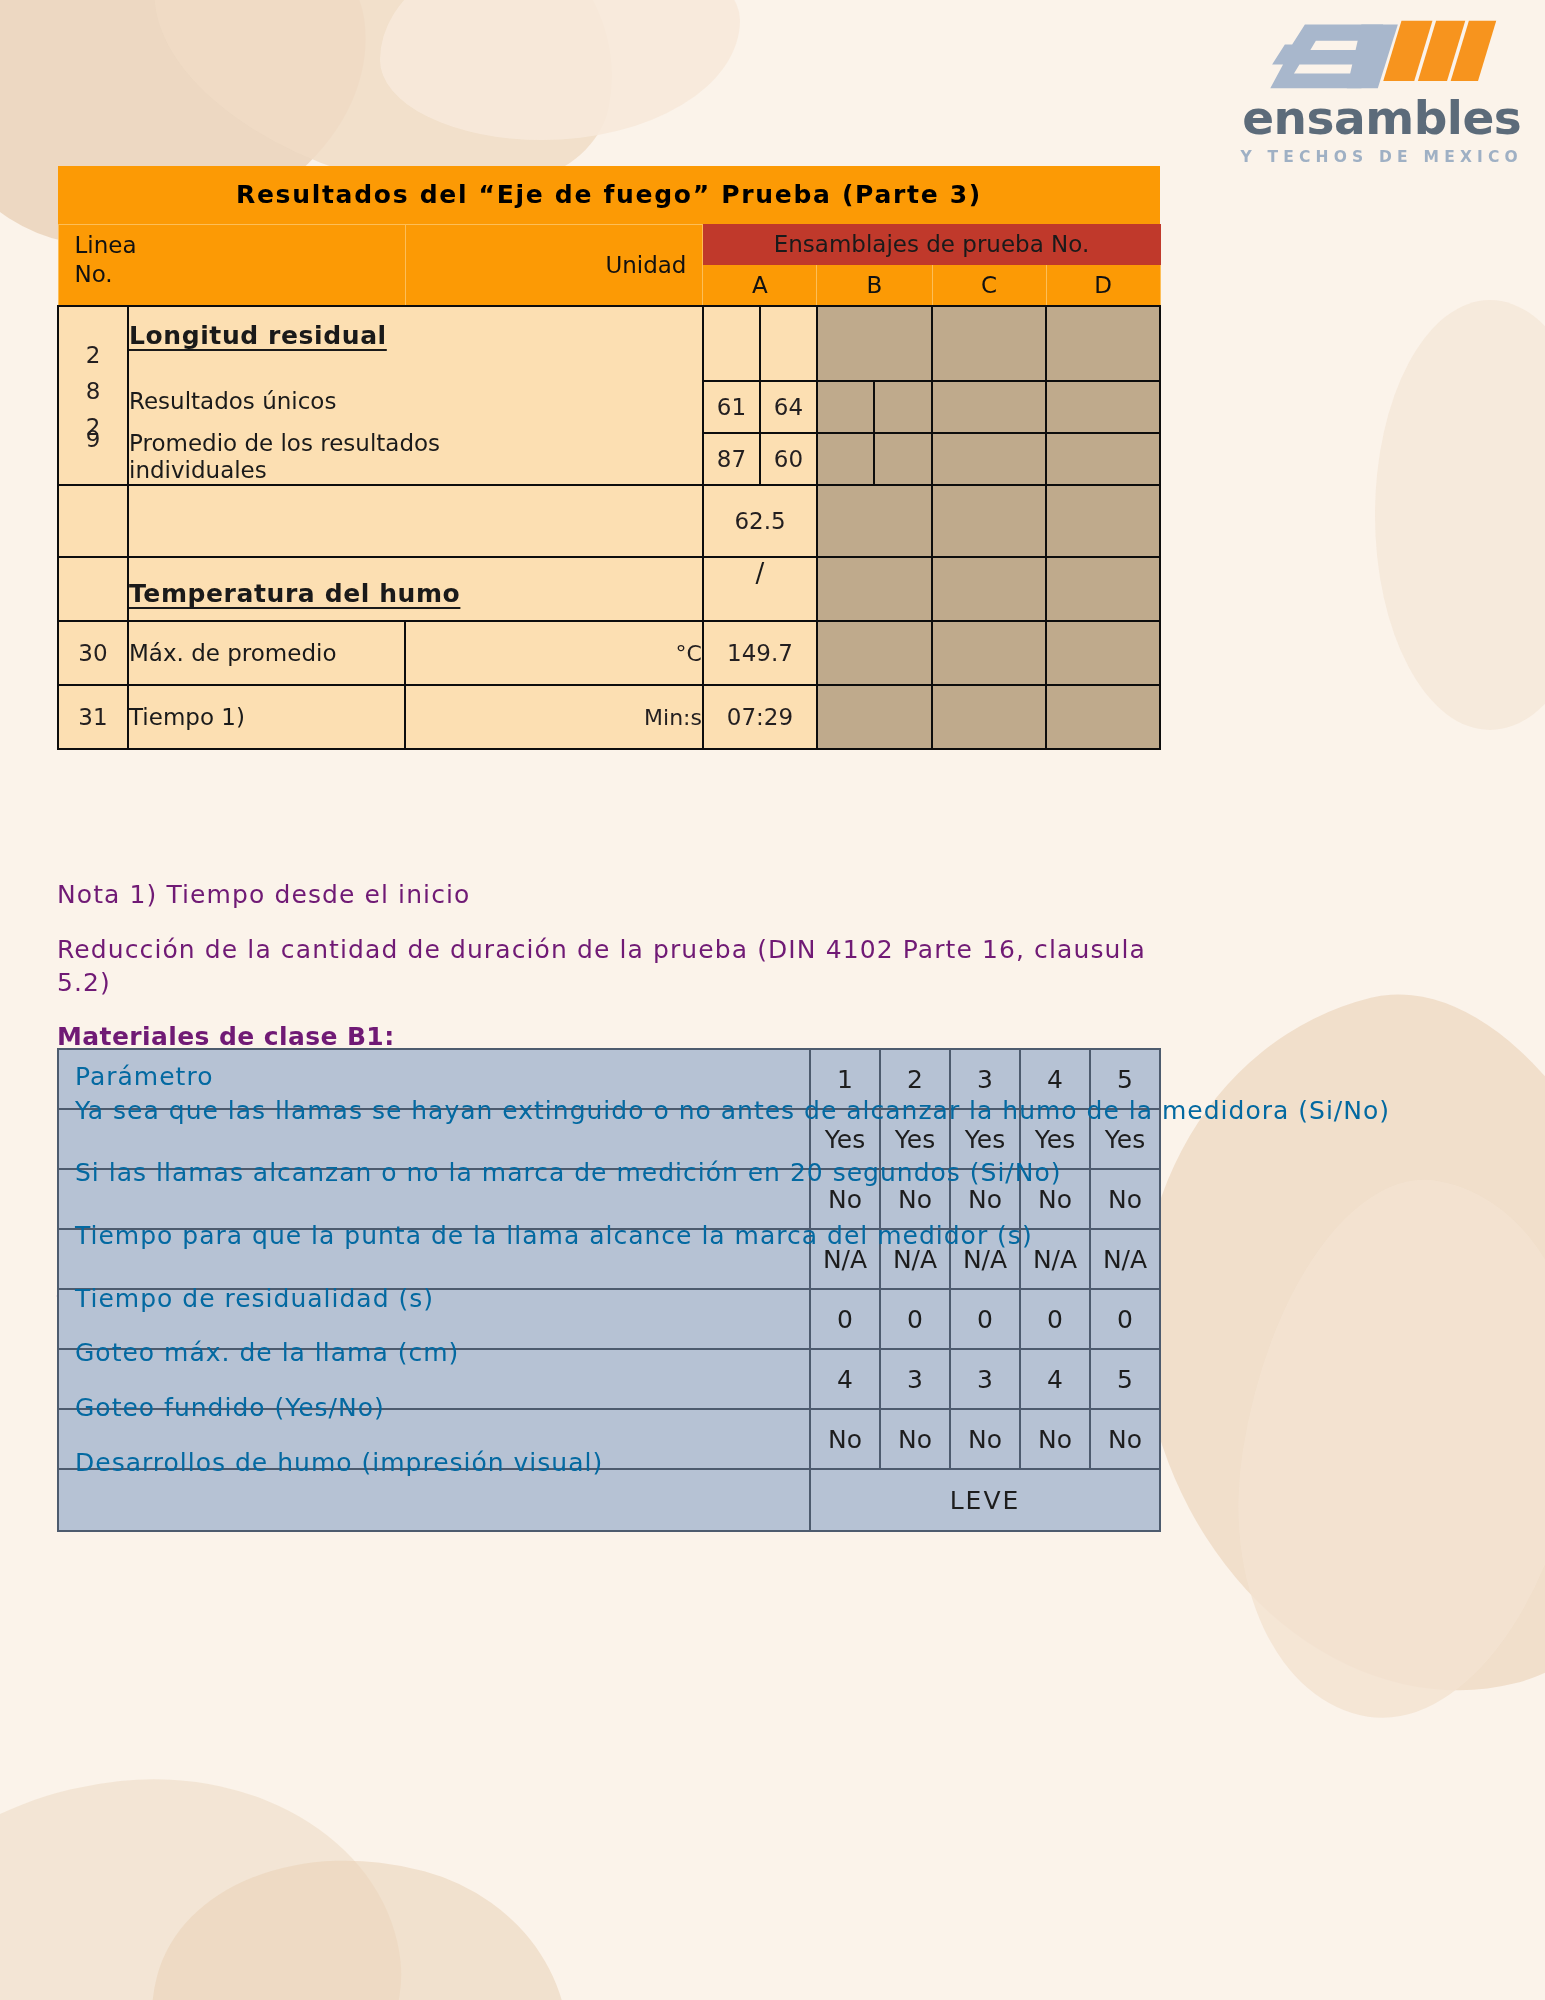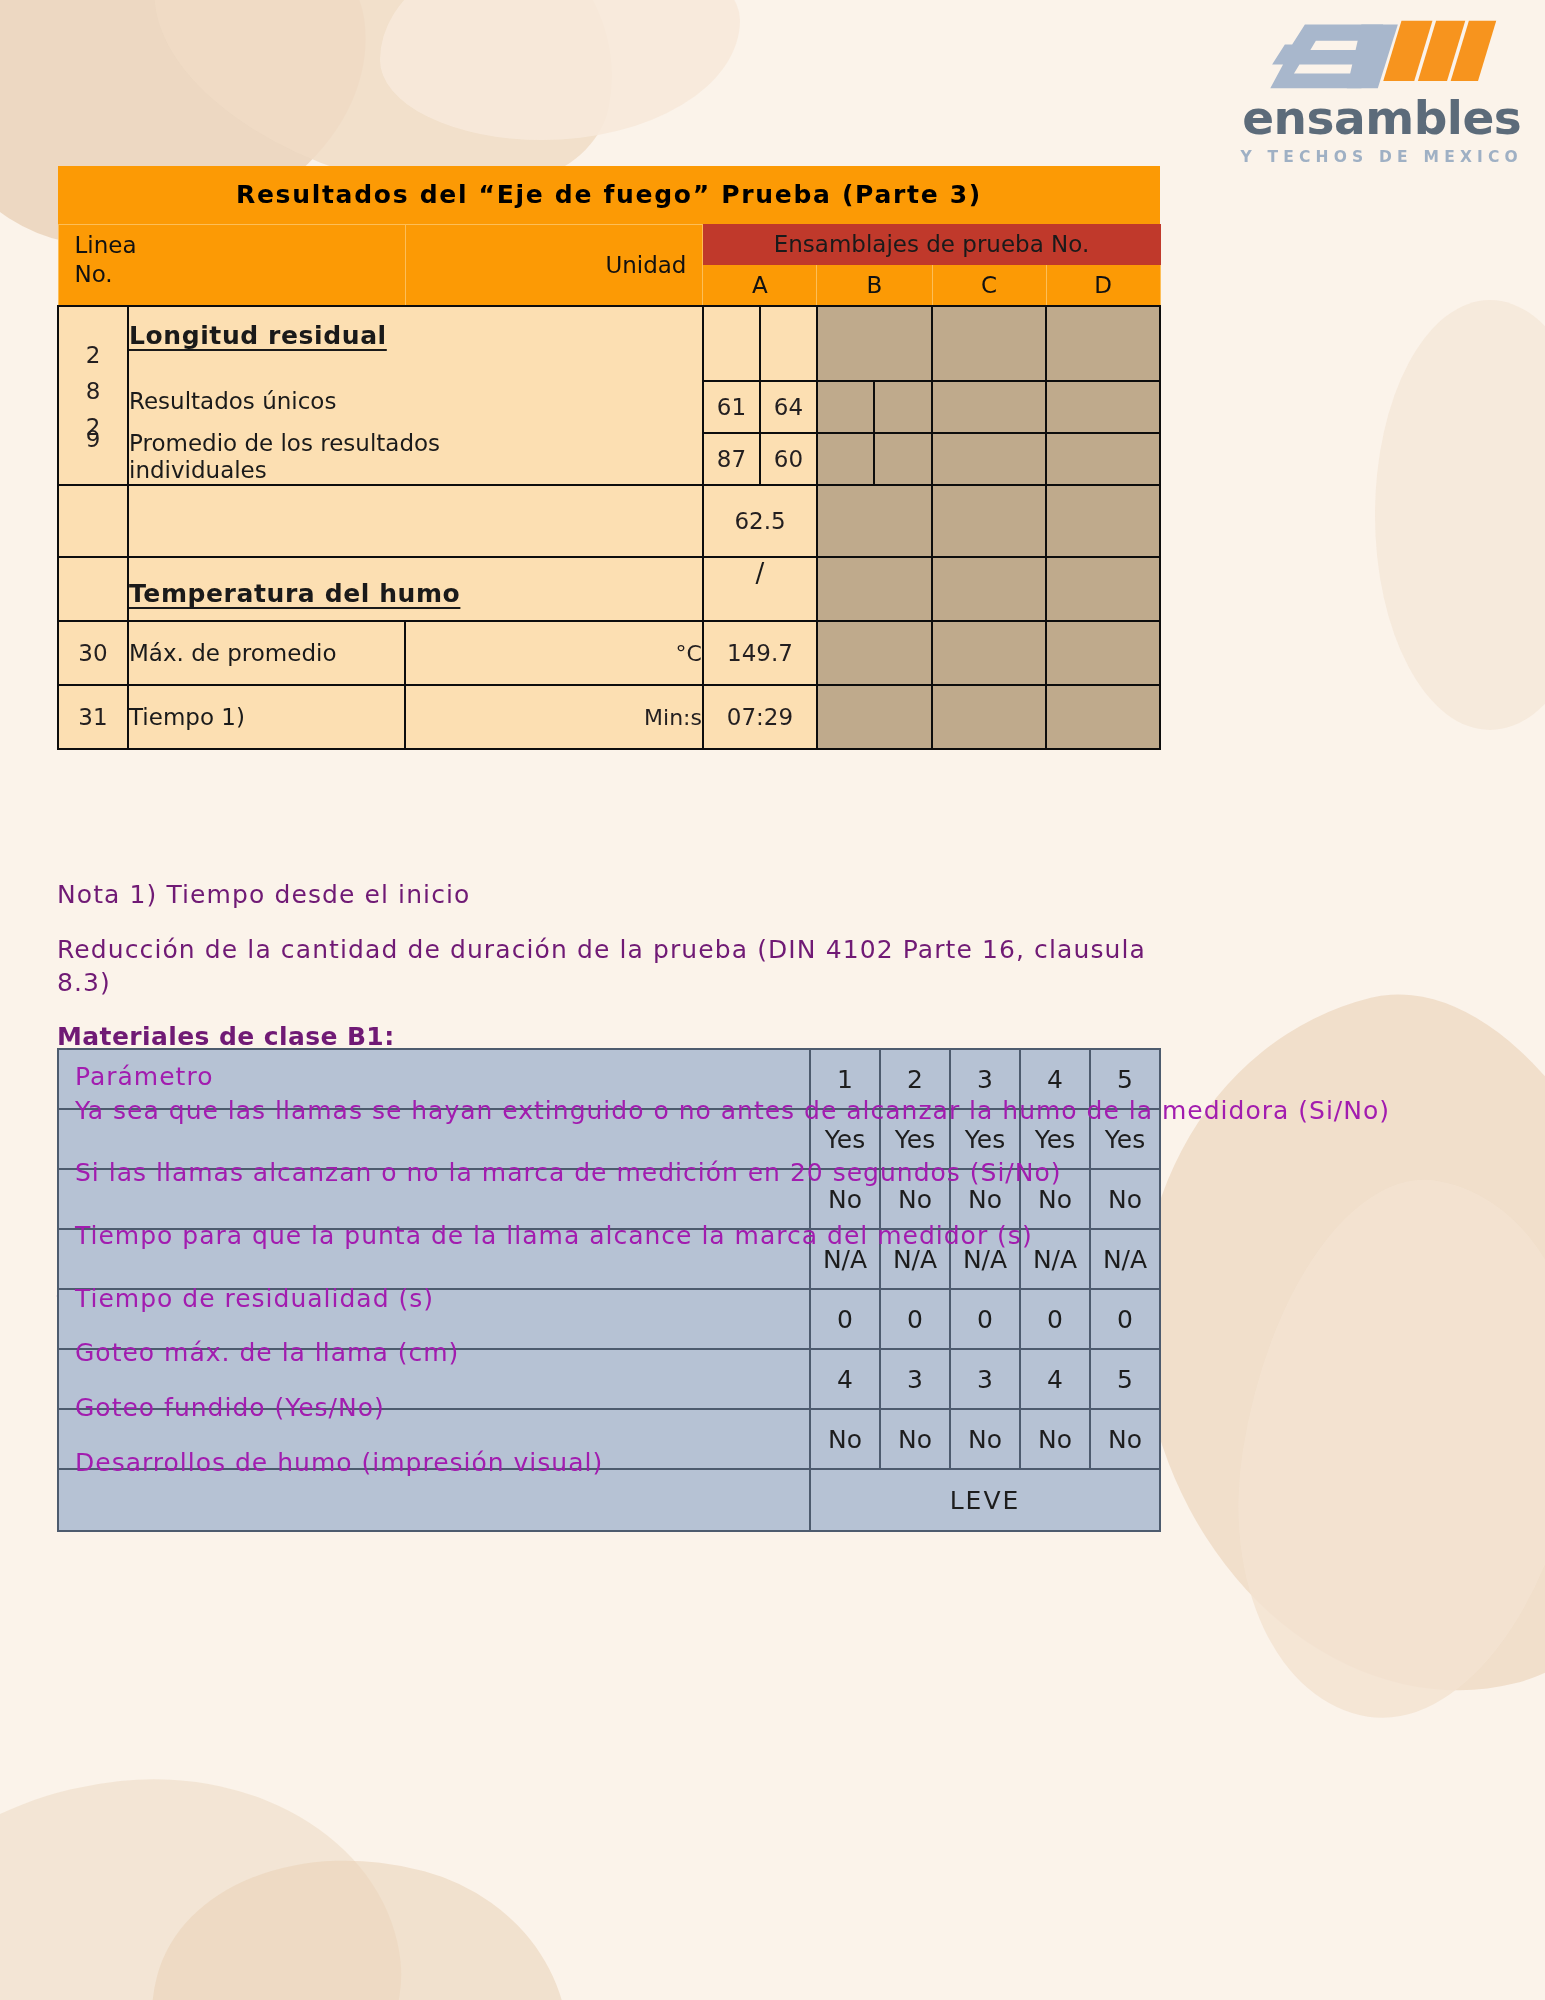--- a/index.html
+++ b/index.html
@@ -102,21 +102,21 @@
   
   .t2wrap { position:absolute; top:1048px; left:57px; width:1104px; }
   table.t2 { border-collapse:collapse; width:100%; table-layout:fixed; }
   table.t2 td { background:#B6C2D4; border:2.5px solid #4d5b6e;
       font-size:25px; color:#1d1d1d; height:60px; letter-spacing:1px; }
   table.t2 td.p  { padding-left:18px; text-align:left; }
   table.t2 td.v  { text-align:center; width:70px; letter-spacing:0; }
   table.t2 td.leve { text-align:center; letter-spacing:2px; }
 
   
-  .ovl { position:absolute; left:18px; font-size:25px; color:#a21caf;
+  .ovl { position:absolute; left:18px; font-size:25px; color:#0369a1;
          letter-spacing:1px; white-space:nowrap; z-index:5; }
 </style>
 </head>
 <body>
 
 <div class="bg">
   <div class="blob b1"></div>
   <div class="blob b2"></div>
   <div class="blob b3"></div>
   <div class="blob b8"></div>
@@ -247,21 +247,21 @@
         <td class="cell grey" colspan="2"></td>
         <td class="cell grey"></td>
         <td class="cell grey"></td>
       </tr>
     </tbody>
       </table>
   </div>
 
   <div class="para" style="top:878px;width:1120px;">Nota 1) Tiempo desde el inicio</div>
 
-  <div class="para" style="top:933px;width:1110px;">Reducción de la cantidad de duración de la prueba (DIN 4102 Parte 16, clausula 8.3)</div>
+  <div class="para" style="top:933px;width:1110px;">Reducción de la cantidad de duración de la prueba (DIN 4102 Parte 16, clausula 5.2)</div>
 
   <div class="para b" style="top:1020px;">Materiales de clase B1:</div>
 
   <div class="para" style="top:1080px;width:1115px;">Si la medida de longitud después de la primera prueba es de 45 cm o más, no se requieren pruebas adicionales</div>
 
   <div class="para u" style="top:1190px;">Longitud residual</div>
 
   <div class="para" style="top:1238px;">Ignición de bordes</div>
 
   <div class="para" style="top:1288px;">

